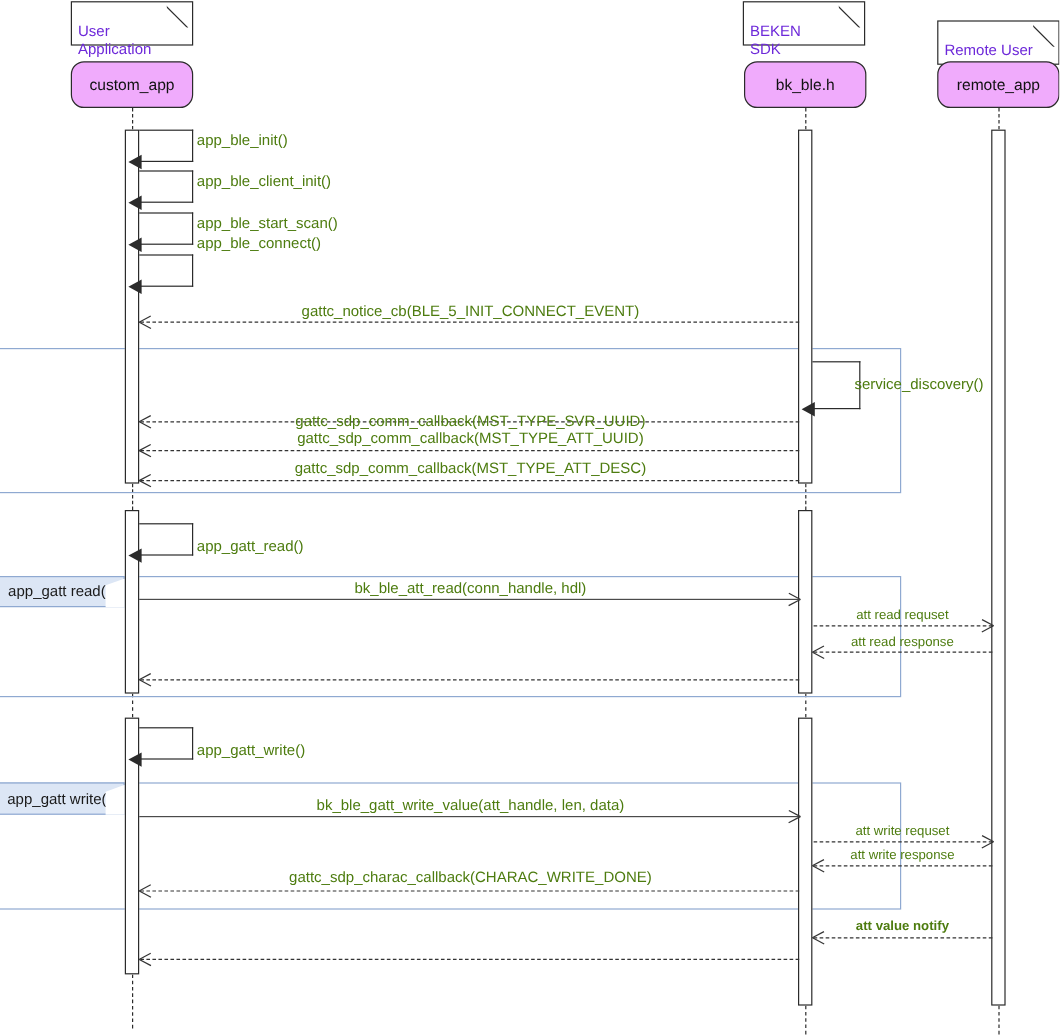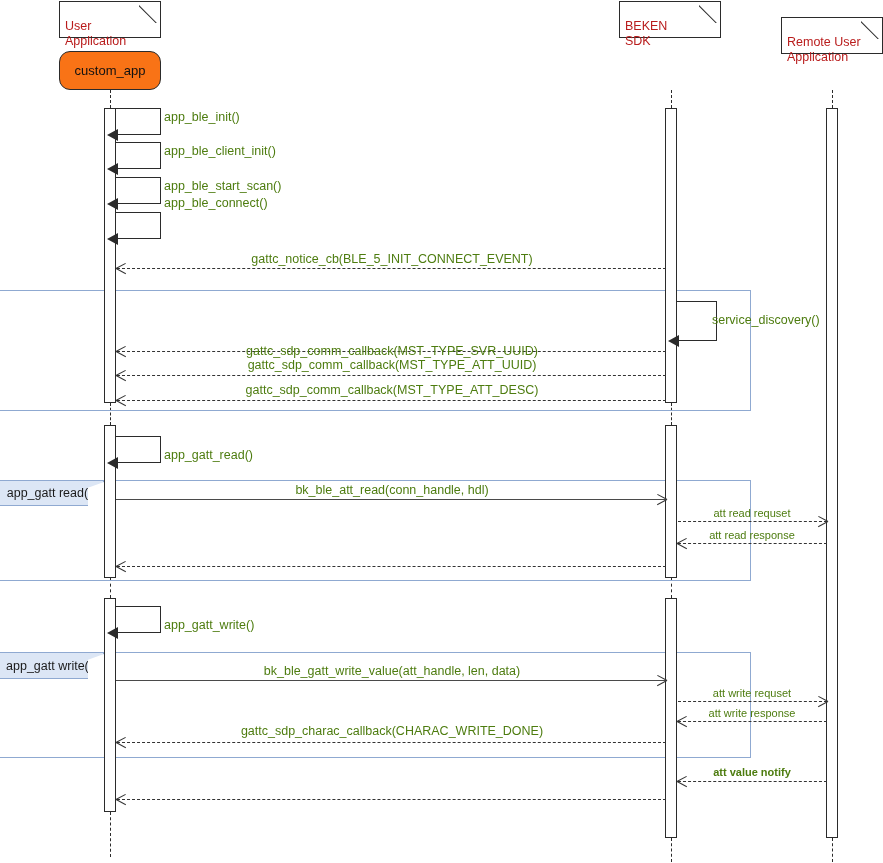--- a/index.html
+++ b/index.html
@@ -18,21 +18,21 @@
 
   
   .note{
     position:absolute;
     border:1.3px solid #2b2b2b;
     background:#fff;
     box-sizing:border-box;
     font-size:12.5px;
     line-height:15px;
     padding:2px 4px 2px 5px;
-    color:#b91c1c;
+    color:#6d28d9;
     white-space:pre-line;
   }
   .note .foldline{
     position:absolute;
     top:-1px;right:-1px;
     width:22px;height:22px;
     overflow:hidden;
   }
   .note .foldline:before{
     content:"";
@@ -42,21 +42,21 @@
     top:0px;left:-4px;
     transform:rotate(45deg);
     transform-origin:left top;
   }
 
   
   .head{
     position:absolute;
     border:1.3px solid #2b2b2b;
     border-radius:11px;
-    background:#f97316;
+    background:#f0abfc;
     box-sizing:border-box;
     display:flex;
     align-items:center;
     justify-content:center;
     font-size:13px;
     color:#111;
   }
 
   
   .stem{
@@ -198,20 +198,26 @@
 
   <div class="note" style="left:781px;top:1px;width:102px;height:37px;margin-top:16px;">
     <span>Remote User
 Application</span>
     <span class="foldline"></span>
   </div>
 
   <div class="head" style="left:59px;top:51px;width:102px;height:39px;">
     <span>custom_app</span>
   </div>
+  <div class="head" style="left:620px;top:51px;width:102px;height:39px;">
+    <span>bk_ble.h</span>
+  </div>
+  <div class="head" style="left:781px;top:51px;width:102px;height:39px;">
+    <span>remote_app</span>
+  </div>
 
   <div class="stem" style="left:110px;top:90px;height:18px;"></div>
   <div class="stem" style="left:110px;top:403px;height:22px;"></div>
   <div class="stem" style="left:110px;top:578px;height:20px;"></div>
   <div class="stem" style="left:110px;top:812px;height:45px;"></div>
 
   <div class="stem" style="left:671px;top:90px;height:18px;"></div>
   <div class="stem" style="left:671px;top:403px;height:22px;"></div>
   <div class="stem" style="left:671px;top:578px;height:20px;"></div>
   <div class="stem" style="left:671px;top:838px;height:24px;"></div>

